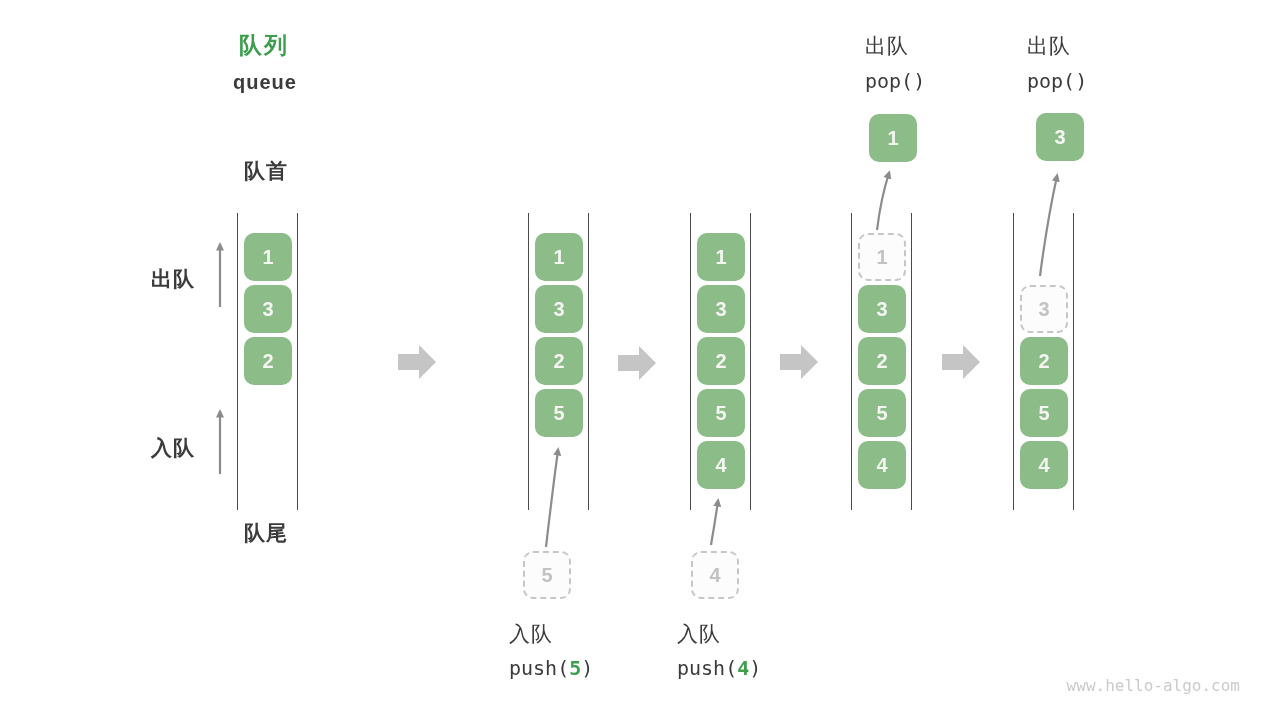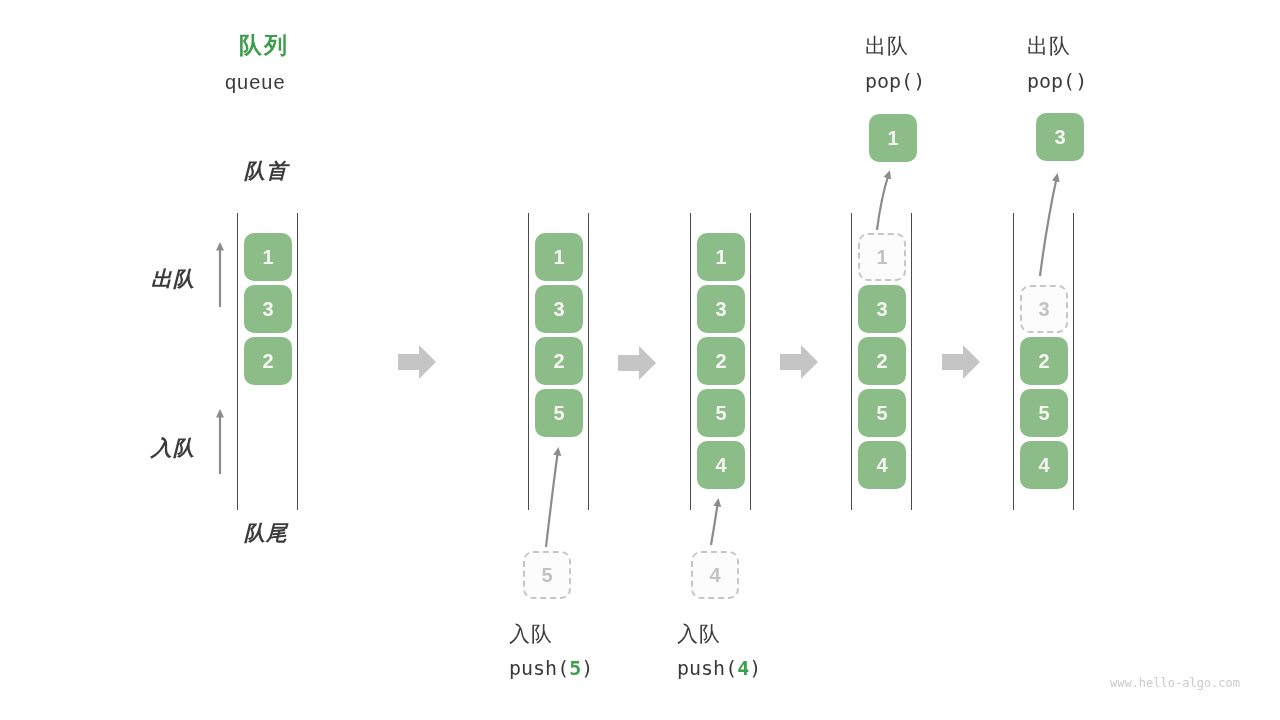--- a/index.html
+++ b/index.html
@@ -15,21 +15,21 @@
     --block-arrow-gray:#c5c5c5;
     --watermark-gray:#cbcbcb;
   }
   html,body{margin:0;padding:0;background:#ffffff;}
   .canvas{
     position:relative;width:1280px;height:720px;background:#ffffff;
     font-family:"Liberation Sans",sans-serif;color:var(--text-dark);overflow:hidden;
   }
   .abs{position:absolute;white-space:nowrap;}
   .zh{font-size:21px;letter-spacing:1px;}
-  .zh.bold{font-weight:700;font-style:italic;}
+  .zh.bold{font-weight:700;}
   .code{font-family:"DejaVu Sans Mono",monospace;font-size:20px;color:var(--text-dark);}
   .code .arg{color:var(--accent-green);font-weight:700;}
   .title-zh{font-size:23px;font-weight:700;color:var(--accent-green);letter-spacing:2px;}
   .title-en{font-size:20px;color:var(--text-dark);letter-spacing:1px;}
   .queue-col{
     position:absolute;top:213px;width:61px;height:297px;box-sizing:border-box;
     border-left:1.5px solid var(--rail-color);
     border-right:1.5px solid var(--rail-color);
   }
   .cell{
@@ -45,21 +45,21 @@
   .float-box{
     position:absolute;width:48px;height:48px;border-radius:10px;box-sizing:border-box;
     display:flex;align-items:center;justify-content:center;font-size:20px;font-weight:700;
   }
   .float-box.solid{background:var(--cell-green);color:var(--cell-text);}
   .float-box.ghost{
     background:var(--ghost-fill);color:var(--ghost-text);
     border:2px dashed var(--ghost-border);
   }
   .watermark{
-    font-family:"DejaVu Sans Mono",monospace;font-size:12px;color:var(--watermark-gray);text-align:right;
+    font-family:"DejaVu Sans Mono",monospace;font-size:16px;color:var(--watermark-gray);text-align:right;
   }
   svg.overlay{position:absolute;left:0;top:0;pointer-events:none;}
   .thin-arrow{stroke:var(--arrow-gray);stroke-width:2.2;fill:none;}
   .block-arrow{fill:var(--block-arrow-gray);}
 </style>
 </head>
 <body>
 
 <div class="canvas">
 
@@ -79,21 +79,21 @@
     <path class="block-arrow" d="M942,354 L963,354 L963,345 L980,362 L963,379 L963,370 L942,370 Z"></path>
 
     <path class="thin-arrow" d="M546,547 Q552,495 558,450" marker-end="url(#ah)"></path>
     <path class="thin-arrow" d="M711,545 Q715,522 718,501" marker-end="url(#ah)"></path>
 
     <path class="thin-arrow" d="M877,230 Q881,198 889,173" marker-end="url(#ah)"></path>
     <path class="thin-arrow" d="M1040,276 Q1047,222 1057,176" marker-end="url(#ah)"></path>
   </svg>
 
   <div class="abs title-zh" style="left:239px;top:30px;">队列</div>
-  <div class="abs title-en" style="left:225px;top:71px;">queue</div>
+  <div class="abs title-en" style="left:233px;top:71px;font-weight:bold;">queue</div>
 
   <div class="abs zh bold" style="left:244px;top:157px;">队首</div>
   <div class="abs zh bold" style="left:244px;top:519px;">队尾</div>
   <div class="abs zh bold" style="left:151px;top:265px;">出队</div>
   <div class="abs zh bold" style="left:151px;top:434px;">入队</div>
 
   <div class="queue-col" style="left:237px;">
       <div class="cell solid" style="top: 20px;">1</div>
       <div class="cell solid" style="top: 72px;">3</div>
       <div class="cell solid" style="top: 124px;">2</div>

